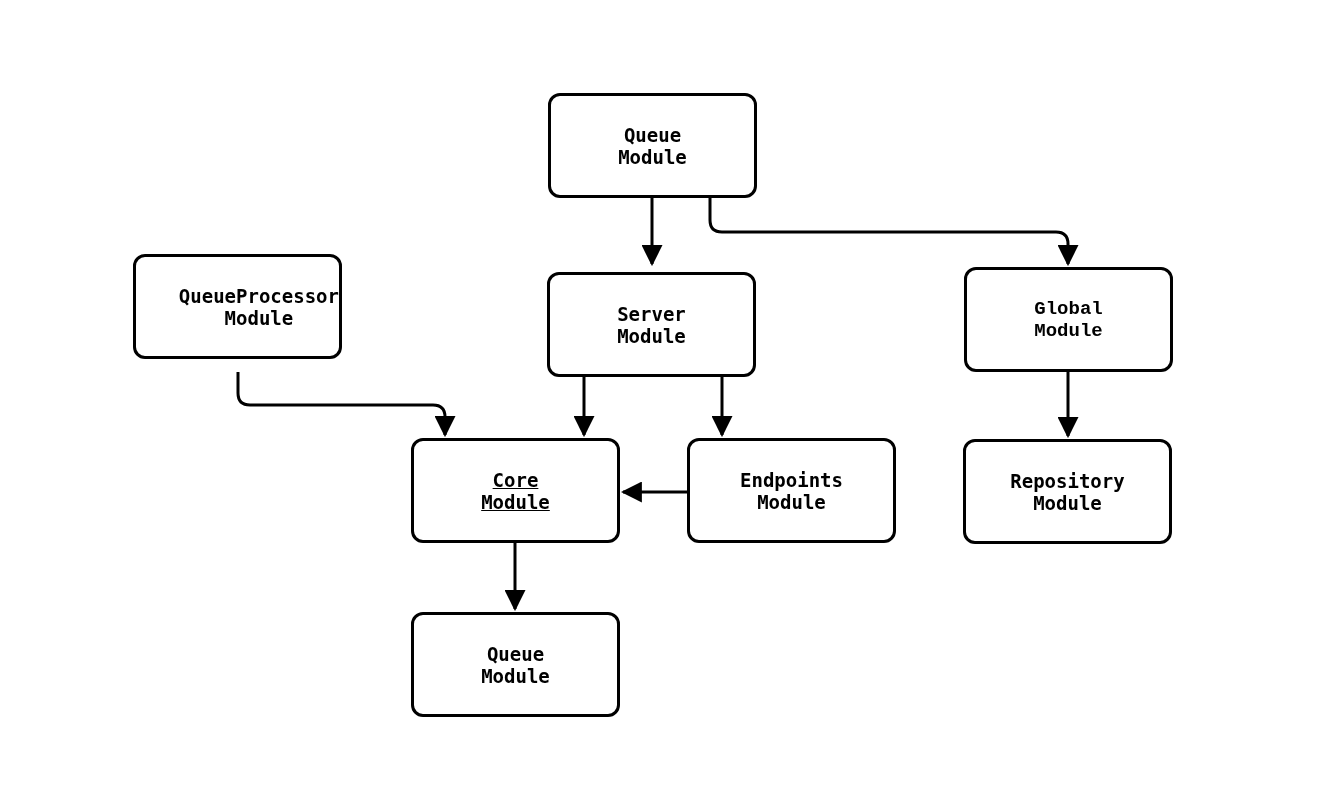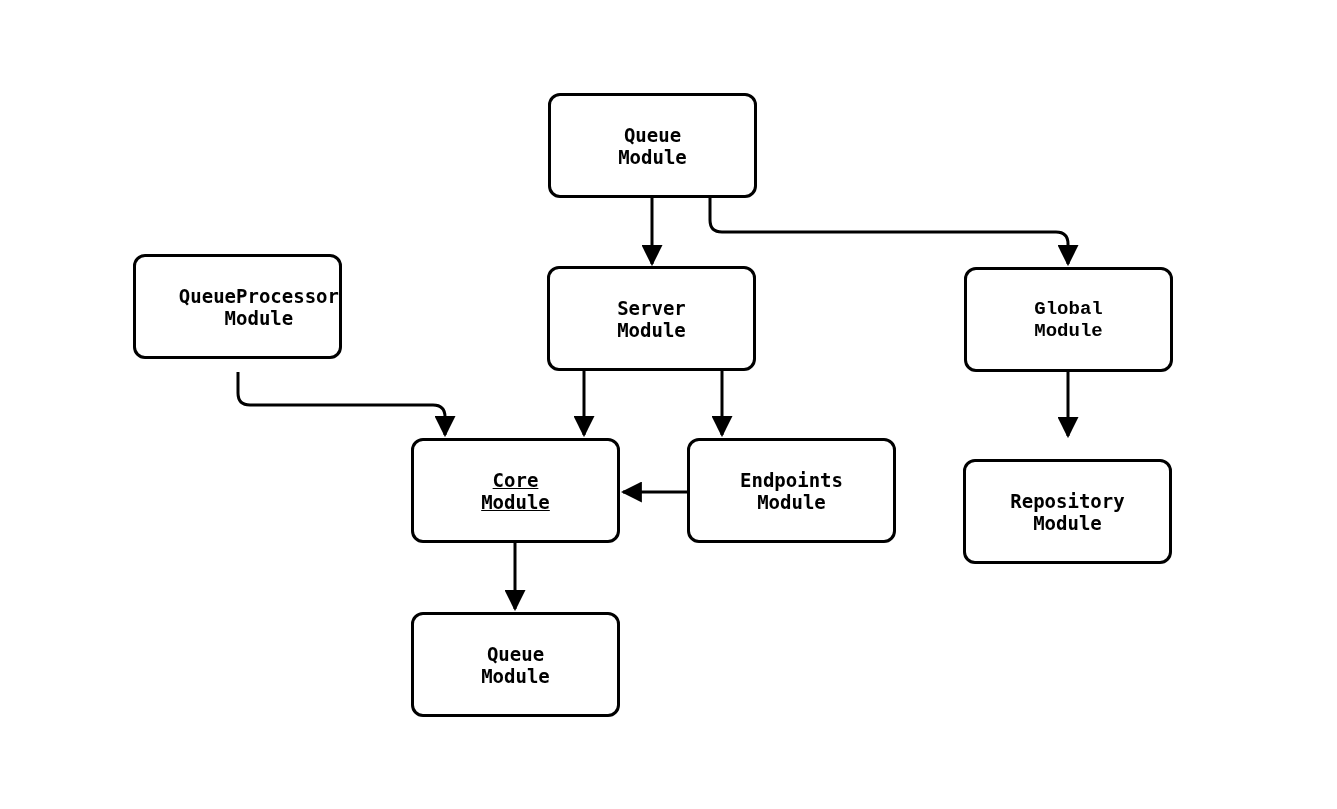--- a/index.html
+++ b/index.html
@@ -29,25 +29,25 @@
     justify-content: center;
     text-align: center;
     font-weight: bold;
     font-size: 19px;
     line-height: 22px;
     color: #000000;
     white-space: pre-line;
   }
   .node-root        { left: 548px; top: 93px; }
   .node-queueproc   { left: 133px; top: 254px; justify-content: flex-end; }
-  .node-server      { left: 547px; top: 266px; }
+  .node-server      { left: 547px; top: 272px; }
   .node-global      { left: 964px; top: 267px; font-family: Liberation Mono, monospace; }
   .node-core        { left: 411px; top: 438px; text-decoration: underline; }
   .node-endpoints   { left: 687px; top: 438px; align-items: center; }
-  .node-repository  { left: 963px; top: 439px; margin-top: 20px; }
+  .node-repository  { left: 963px; top: 439px; }
   .node-queue       { left: 411px; top: 612px; }
 </style>
 </head>
 <body>
 
 <div class="canvas">
 
   <svg class="edges" viewBox="0 0 1337 809" xmlns="http://www.w3.org/2000/svg">
     <defs>
       <marker id="arrow" viewBox="0 0 10 10" refX="9" refY="5" markerWidth="7" markerHeight="7" orient="auto-start-reverse" markerUnits="strokeWidth">

